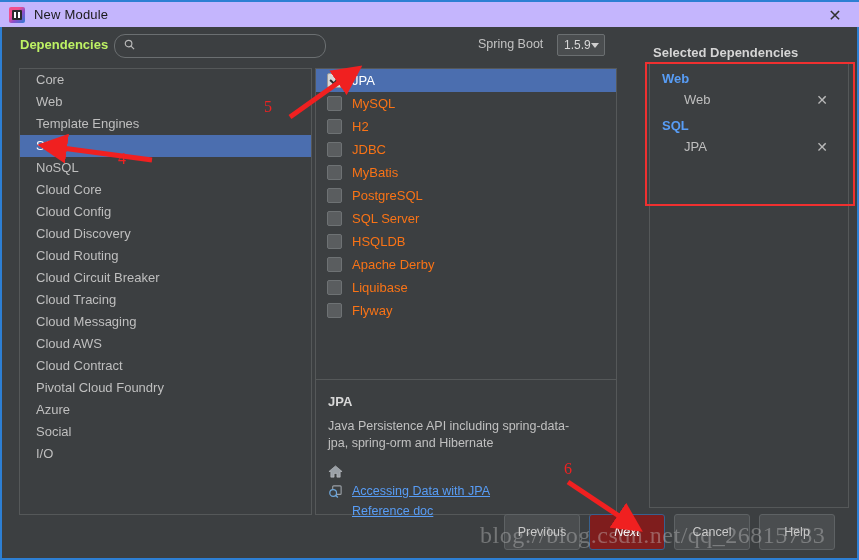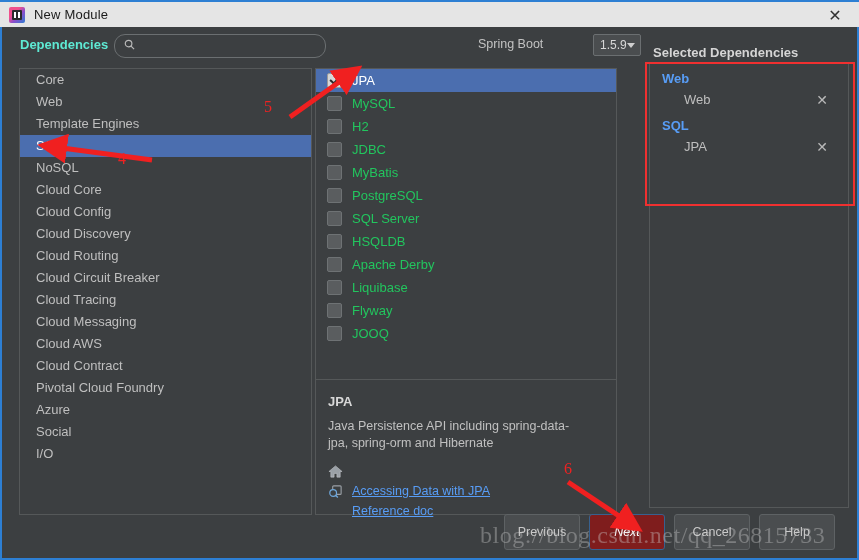--- a/index.html
+++ b/index.html
@@ -23,21 +23,21 @@
     border-right: 2px solid #2d7fd3;
     border-bottom: 2px solid #2d7fd3;
   }
 
   
   .titlebar {
     position: absolute;
     left: -2px; top: 0;
     width: 859px;
     height: 27px;
-    background: #e5e5e5;
+    background: #c4b5fd;
     border-top: 2px solid #2d7fd3;
     box-sizing: border-box;
     display: flex;
     align-items: center;
   }
   .title-icon {
     width: 16px; height: 16px;
     margin-left: 9px;
     position: relative;
     border-radius: 2px;
@@ -85,21 +85,21 @@
     position: absolute;
     left: 0; top: 27px;
     width: 855px;
     height: 37px;
   }
   .dep-label {
     position: absolute;
     left: 18px; top: 10px;
     font-size: 13px;
     font-weight: bold;
-    color: #5eead4;
+    color: #bef264;
   }
   .search-box {
     position: absolute;
     left: 112px; top: 7px;
     width: 210px; height: 22px;
     border: 1px solid #6b6f71;
     border-radius: 11px;
     background: #3c3f41;
   }
   .search-icon {
@@ -131,21 +131,20 @@
     left: 555px; top: 7px;
     height: 20px;
     padding: 0 5px 0 6px;
     border: 1px solid #6b6f71;
     border-radius: 2px;
     background: #4a4d4f;
     display: flex;
     align-items: center;
     gap: 0;
     cursor: pointer;
-    margin-left: 36px;
   }
   .sb-version-text { font-size: 12px; color: #d8d8d8; }
   .caret-down {
     width: 0; height: 0;
     border-left: 4px solid transparent;
     border-right: 4px solid transparent;
     border-top: 5px solid #cfcfcf;
   }
 
   
@@ -185,21 +184,21 @@
     left: 0; top: 0; right: 0;
     height: 310px;
     overflow: hidden;
   }
   .dep-item {
     height: 23px;
     display: flex;
     align-items: center;
     padding-left: 11px;
     font-size: 13px;
-    color: #22c55e;
+    color: #f97316;
     cursor: pointer;
   }
   .dep-item.selected {
     background: #4b6eaf;
     color: #ffffff;
   }
   .cbox {
     width: 13px; height: 13px;
     border: 1px solid #6e7274;
     background: #5a5d5f;
@@ -454,24 +453,20 @@
           <span>Apache Derby</span>
         </div>
         <div class="dep-item">
           <span class="cbox"></span>
           <span>Liquibase</span>
         </div>
         <div class="dep-item">
           <span class="cbox"></span>
           <span>Flyway</span>
         </div>
-        <div class="dep-item">
-          <span class="cbox"></span>
-          <span>JOOQ</span>
-        </div>
       </div>
     <div class="mid-divider"></div>
 
     <div class="desc-panel">
       <div class="desc-title">JPA</div>
       <div class="desc-body">Java Persistence API including spring-data-jpa, spring-orm and Hibernate</div>
 
       <div class="links">
         <div class="link-row">
           <svg class="link-icon" viewBox="0 0 16 16">

